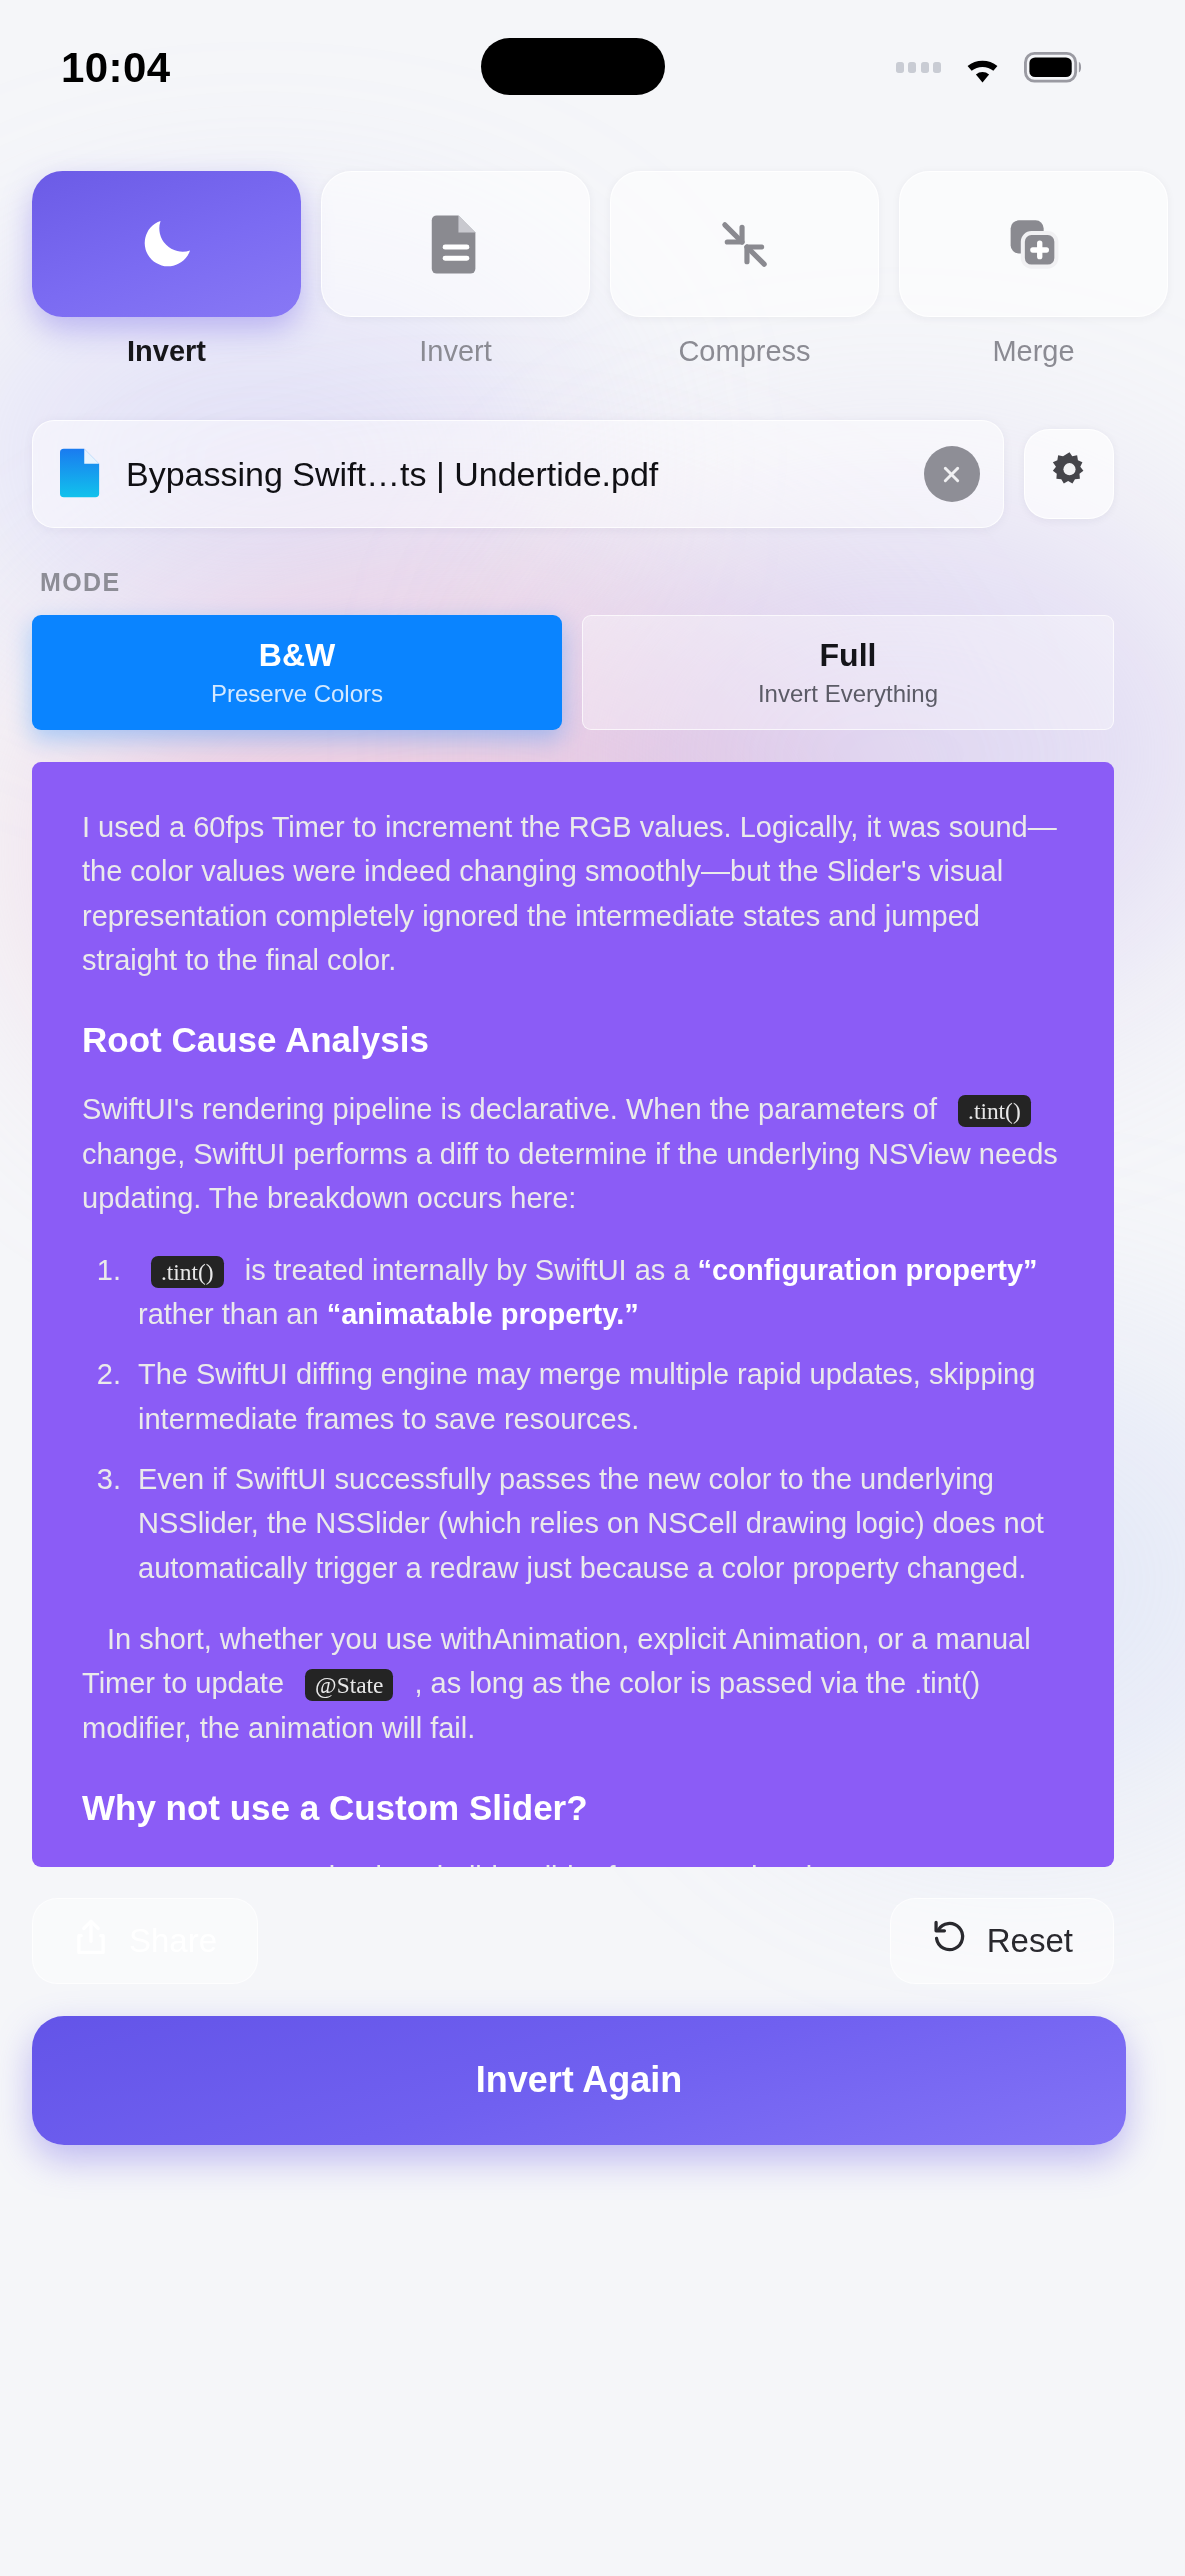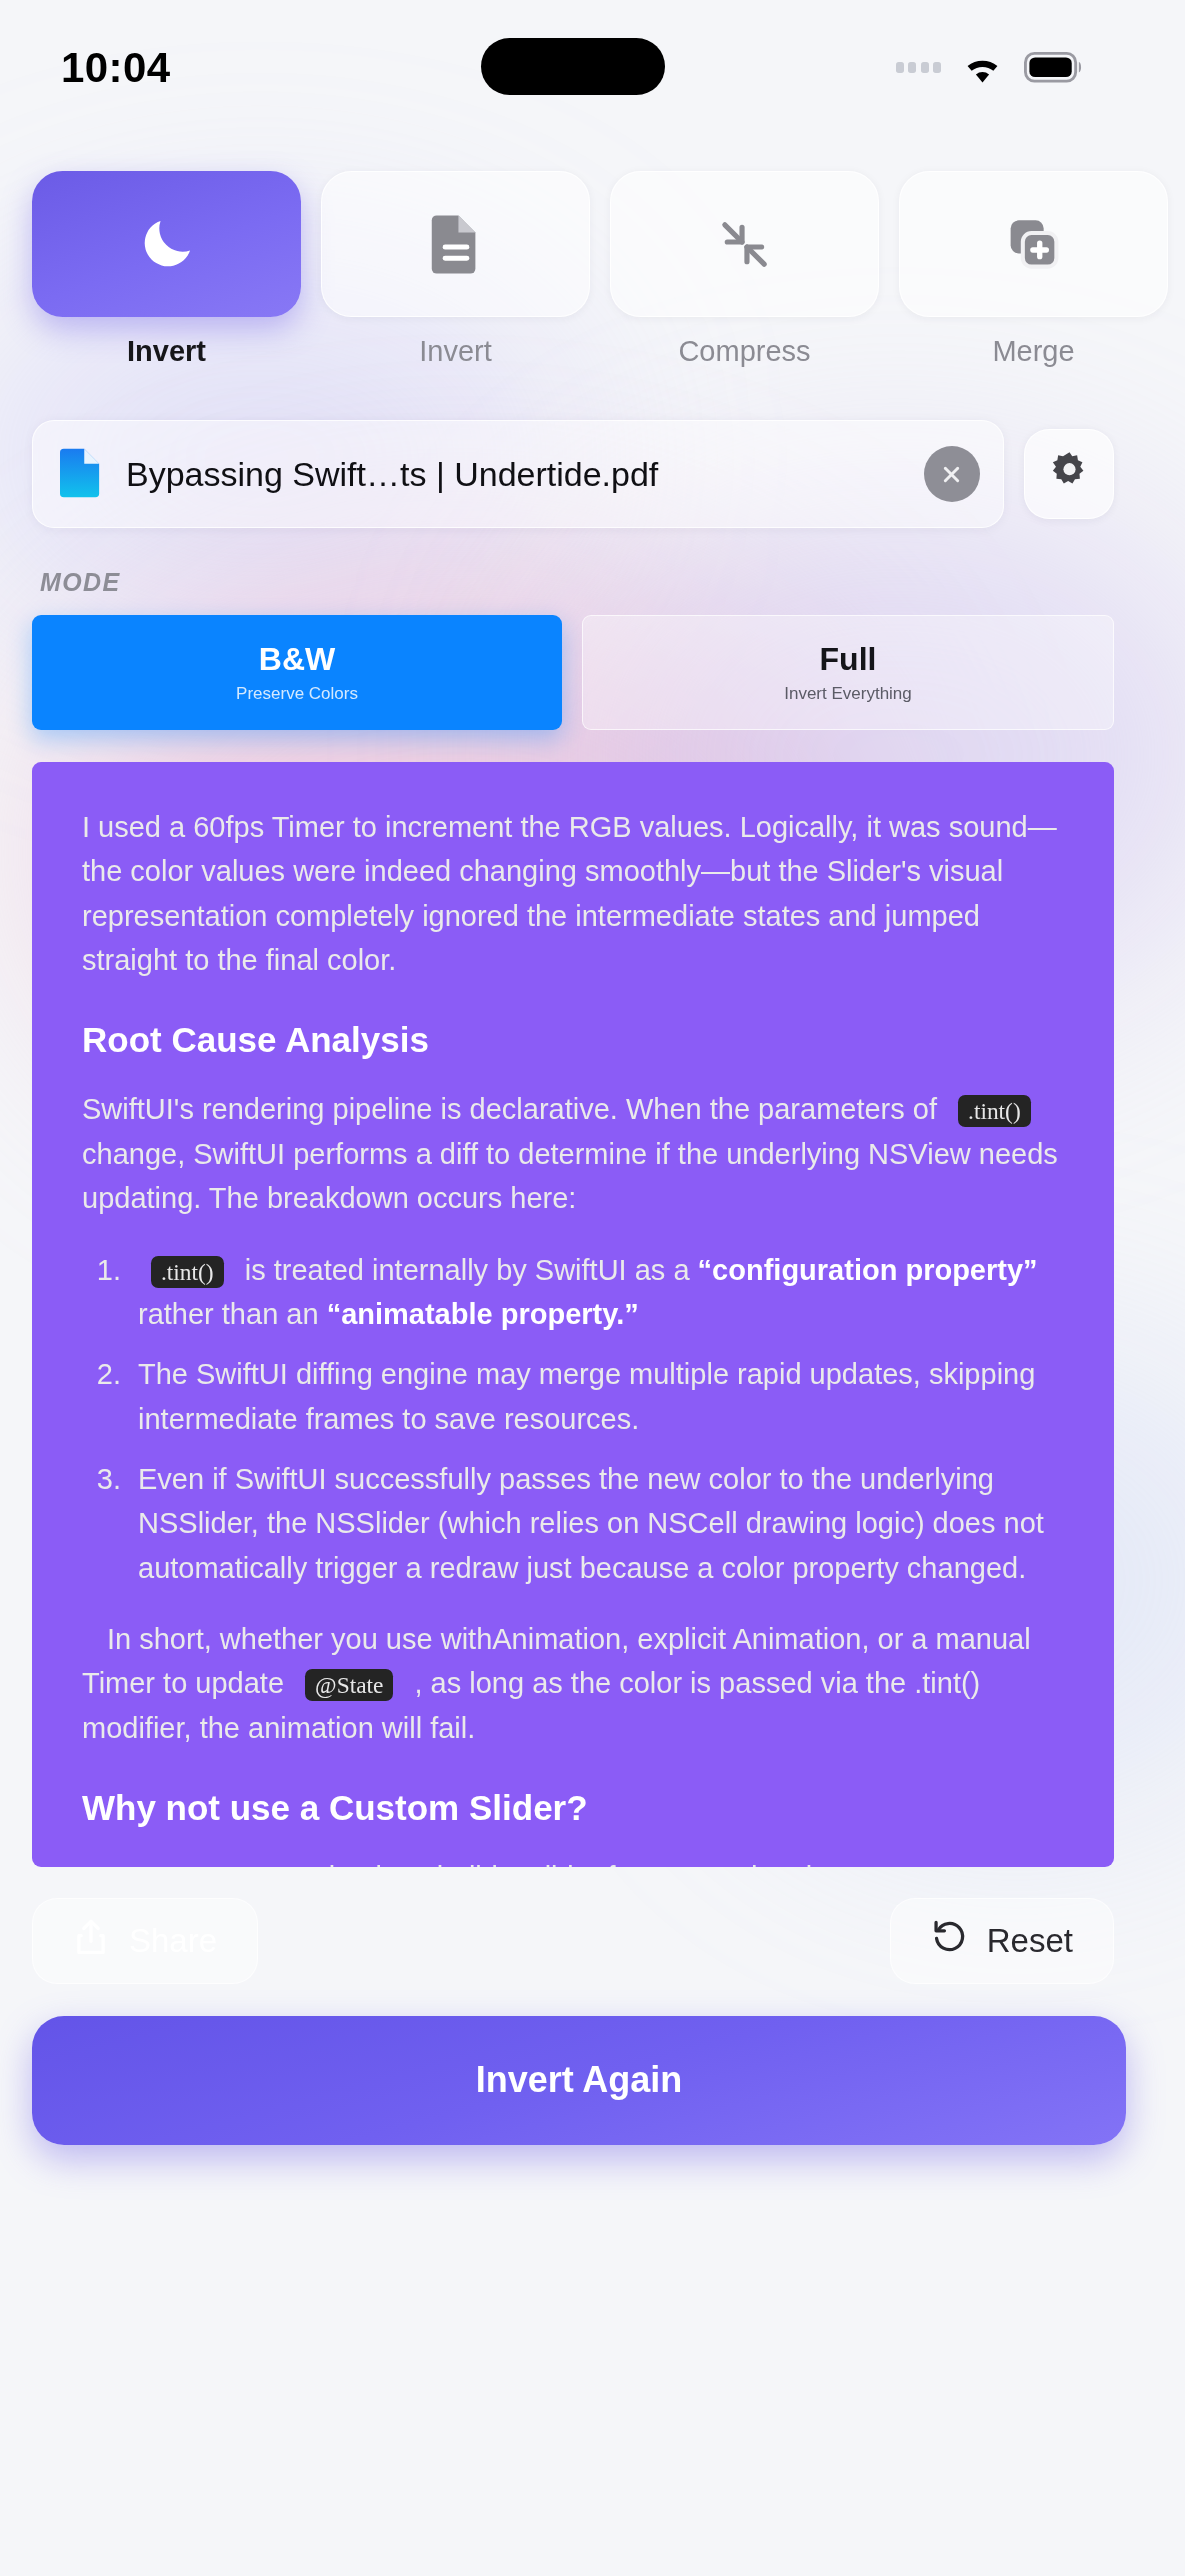--- a/index.html
+++ b/index.html
@@ -75,37 +75,37 @@
     width:90px; height:90px; border-radius:25px; flex:0 0 auto;
     display:flex; align-items:center; justify-content:center;
     background:rgba(255,255,255,.62);
     border:0.9px solid rgba(255,255,255,.9);
     box-shadow:0 1.8px 9px rgba(30,30,60,.06);
   }
 
   
   .mode-label {
     font-size:25px; font-weight:700; letter-spacing:1.4px;
-    color:#8d8d96; padding:40px 0 18px 40px;font-style:italic;
+    color:#8d8d96; padding:40px 0 18px 40px;
   }
   .mode-row { display:flex; gap:20px; padding:0 32px; }
   .mode-btn {
     flex:1; height:115px; border-radius:9px;
     display:flex; flex-direction:column; align-items:center; justify-content:center; gap:5.4px;
   }
   .mode-btn.sel {
     background:#0a84ff;
     box-shadow:0 9px 25px rgba(10,132,255,.32);
   }
   .mode-btn.unsel {
     background:rgba(255,255,255,.33);
     border:0.9px solid rgba(255,255,255,.7);
   }
   .mode-title { font-size:32px; font-weight:700; }
-  .mode-sub { font-size:17px; }
+  .mode-sub { font-size:24px; }
   .mode-btn.sel .mode-title { color:#fff; }
   .mode-btn.sel .mode-sub { color:#d4e9ff; }
   .mode-btn.unsel .mode-title { color:#15151a; }
   .mode-btn.unsel .mode-sub { color:#5b5b66; }
 
   
   .doc {
     margin:32px 32px 0 32px; background:#8b5cf6;
     border-radius:9px; padding:43px 50px 45px 50px;
     height:1105px; overflow:hidden; color:#f2f2f2;

